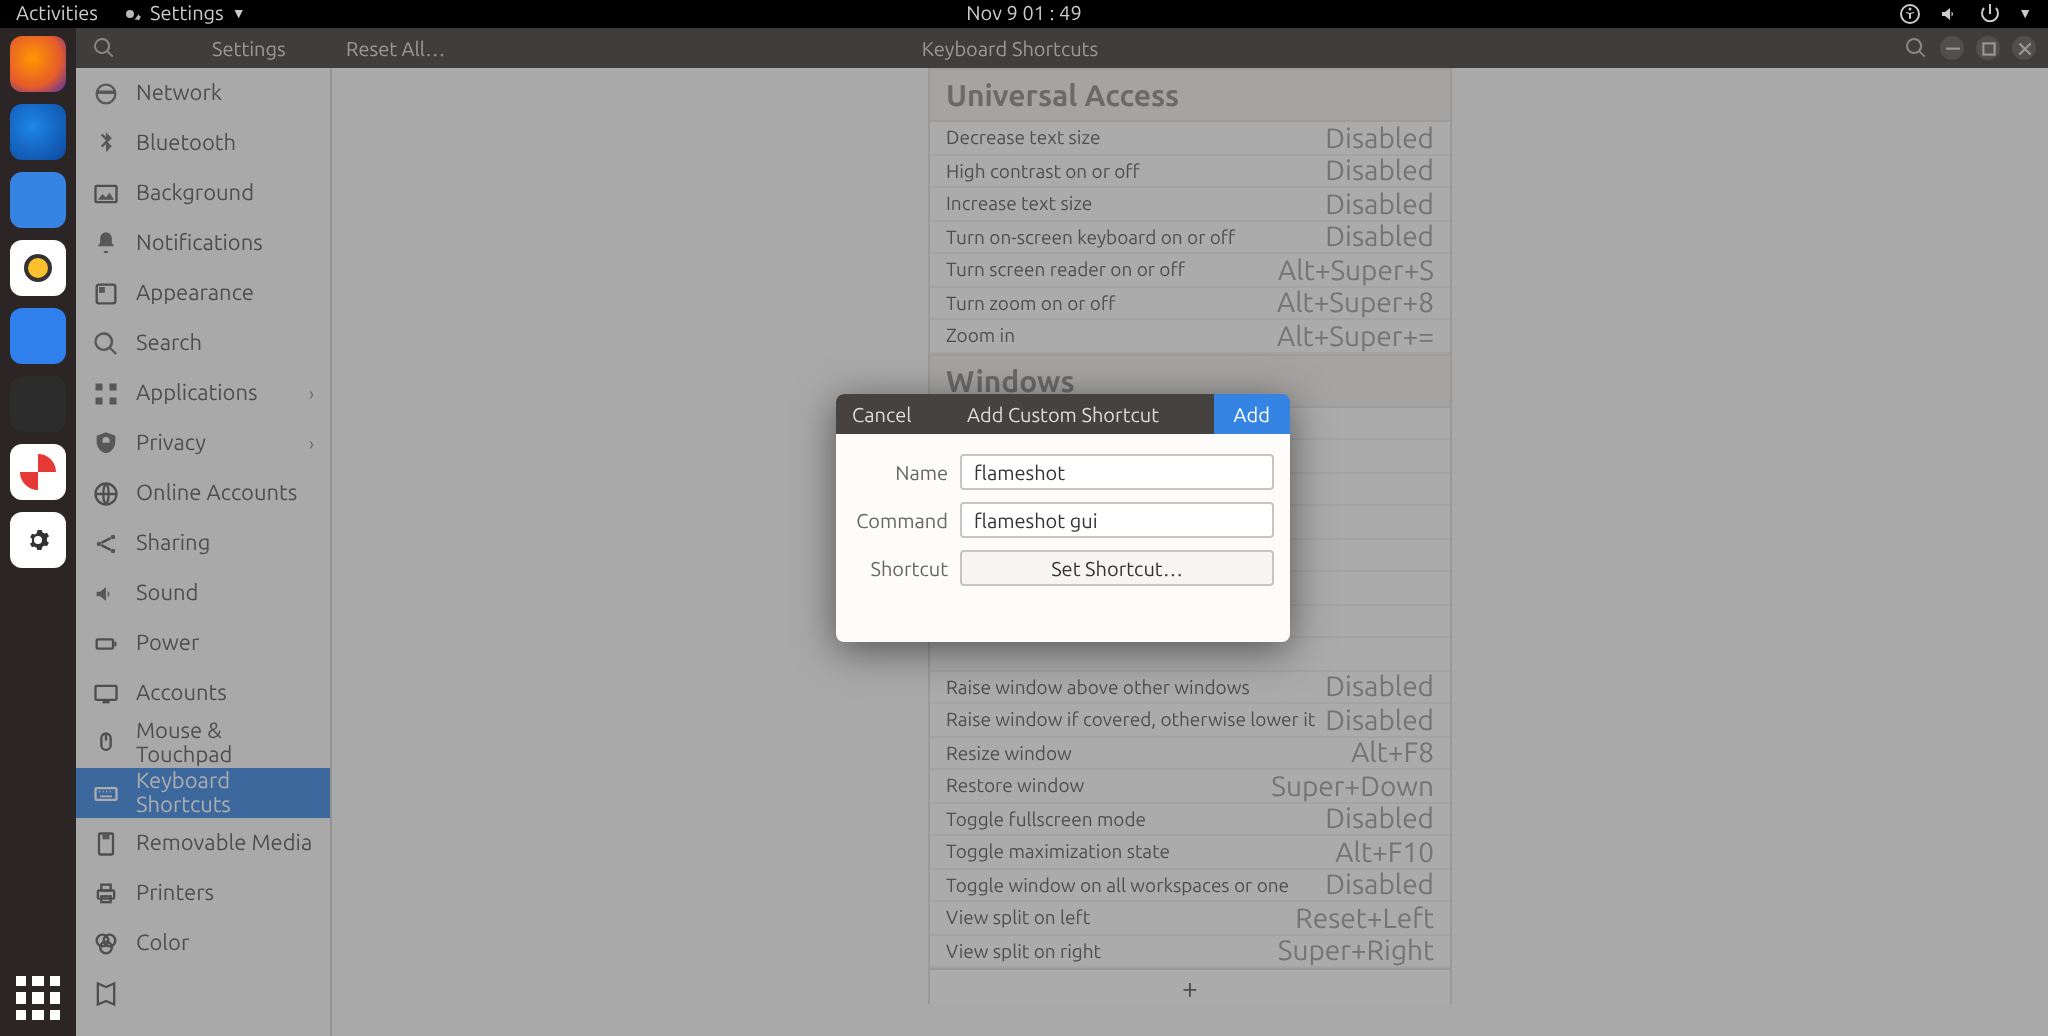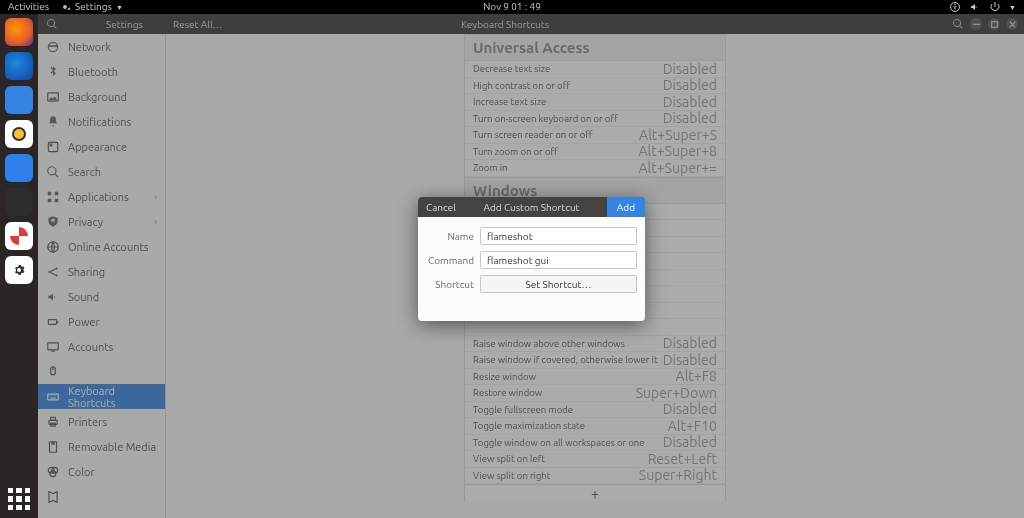--- a/index.html
+++ b/index.html
@@ -373,42 +373,43 @@
             <rect x="3" y="5" width="18" height="12" rx="1" fill="none" stroke="currentColor" stroke-width="2"></rect>
             <path d="M9 19h6" stroke="currentColor" stroke-width="2"></path>
           </svg>
           <span>Accounts</span>
         </div>
         <div class="sidebar-item">
           <svg class="icon" viewBox="0 0 24 24">
             <rect x="8" y="3" width="8" height="14" rx="4" fill="none" stroke="currentColor" stroke-width="2"></rect>
             <path d="M12 3v6" stroke="currentColor" stroke-width="2"></path>
           </svg>
+          <span>Mouse &amp; Touchpad</span>
         </div>
         <div class="sidebar-item active">
           <svg class="icon" viewBox="0 0 24 24">
             <rect x="3" y="7" width="18" height="10" rx="1" fill="none" stroke="currentColor" stroke-width="2"></rect>
             <path d="M6 10h1M9 10h1M12 10h1M15 10h1M18 10h0M7 14h10" stroke="currentColor" stroke-width="1.5"></path>
           </svg>
           <span>Keyboard Shortcuts</span>
+        </div>
+        <div class="sidebar-item">
+          <svg class="icon" viewBox="0 0 24 24">
+            <rect x="6" y="3" width="12" height="18" rx="1" fill="none" stroke="currentColor" stroke-width="2"></rect>
+            <rect x="9" y="3" width="6" height="5"></rect>
+          </svg>
+          <span>Removable Media</span>
         </div>
         <div class="sidebar-item">
           <svg class="icon" viewBox="0 0 24 24">
             <rect x="5" y="9" width="14" height="7" rx="1" fill="none" stroke="currentColor" stroke-width="2"></rect>
             <rect x="8" y="4" width="8" height="5" fill="none" stroke="currentColor" stroke-width="2"></rect>
             <rect x="8" y="14" width="8" height="5" fill="none" stroke="currentColor" stroke-width="2"></rect>
           </svg>
           <span>Printers</span>
-        </div>
-        <div class="sidebar-item">
-          <svg class="icon" viewBox="0 0 24 24">
-            <rect x="6" y="3" width="12" height="18" rx="1" fill="none" stroke="currentColor" stroke-width="2"></rect>
-            <rect x="9" y="3" width="6" height="5"></rect>
-          </svg>
-          <span>Removable Media</span>
         </div>
         <div class="sidebar-item">
           <svg class="icon" viewBox="0 0 24 24">
             <circle cx="9" cy="9" r="5" fill="none" stroke="currentColor" stroke-width="2"></circle>
             <circle cx="15" cy="9" r="5" fill="none" stroke="currentColor" stroke-width="2"></circle>
             <circle cx="12" cy="15" r="5" fill="none" stroke="currentColor" stroke-width="2"></circle>
           </svg>
           <span>Color</span>
         </div>
         <div class="sidebar-item">

